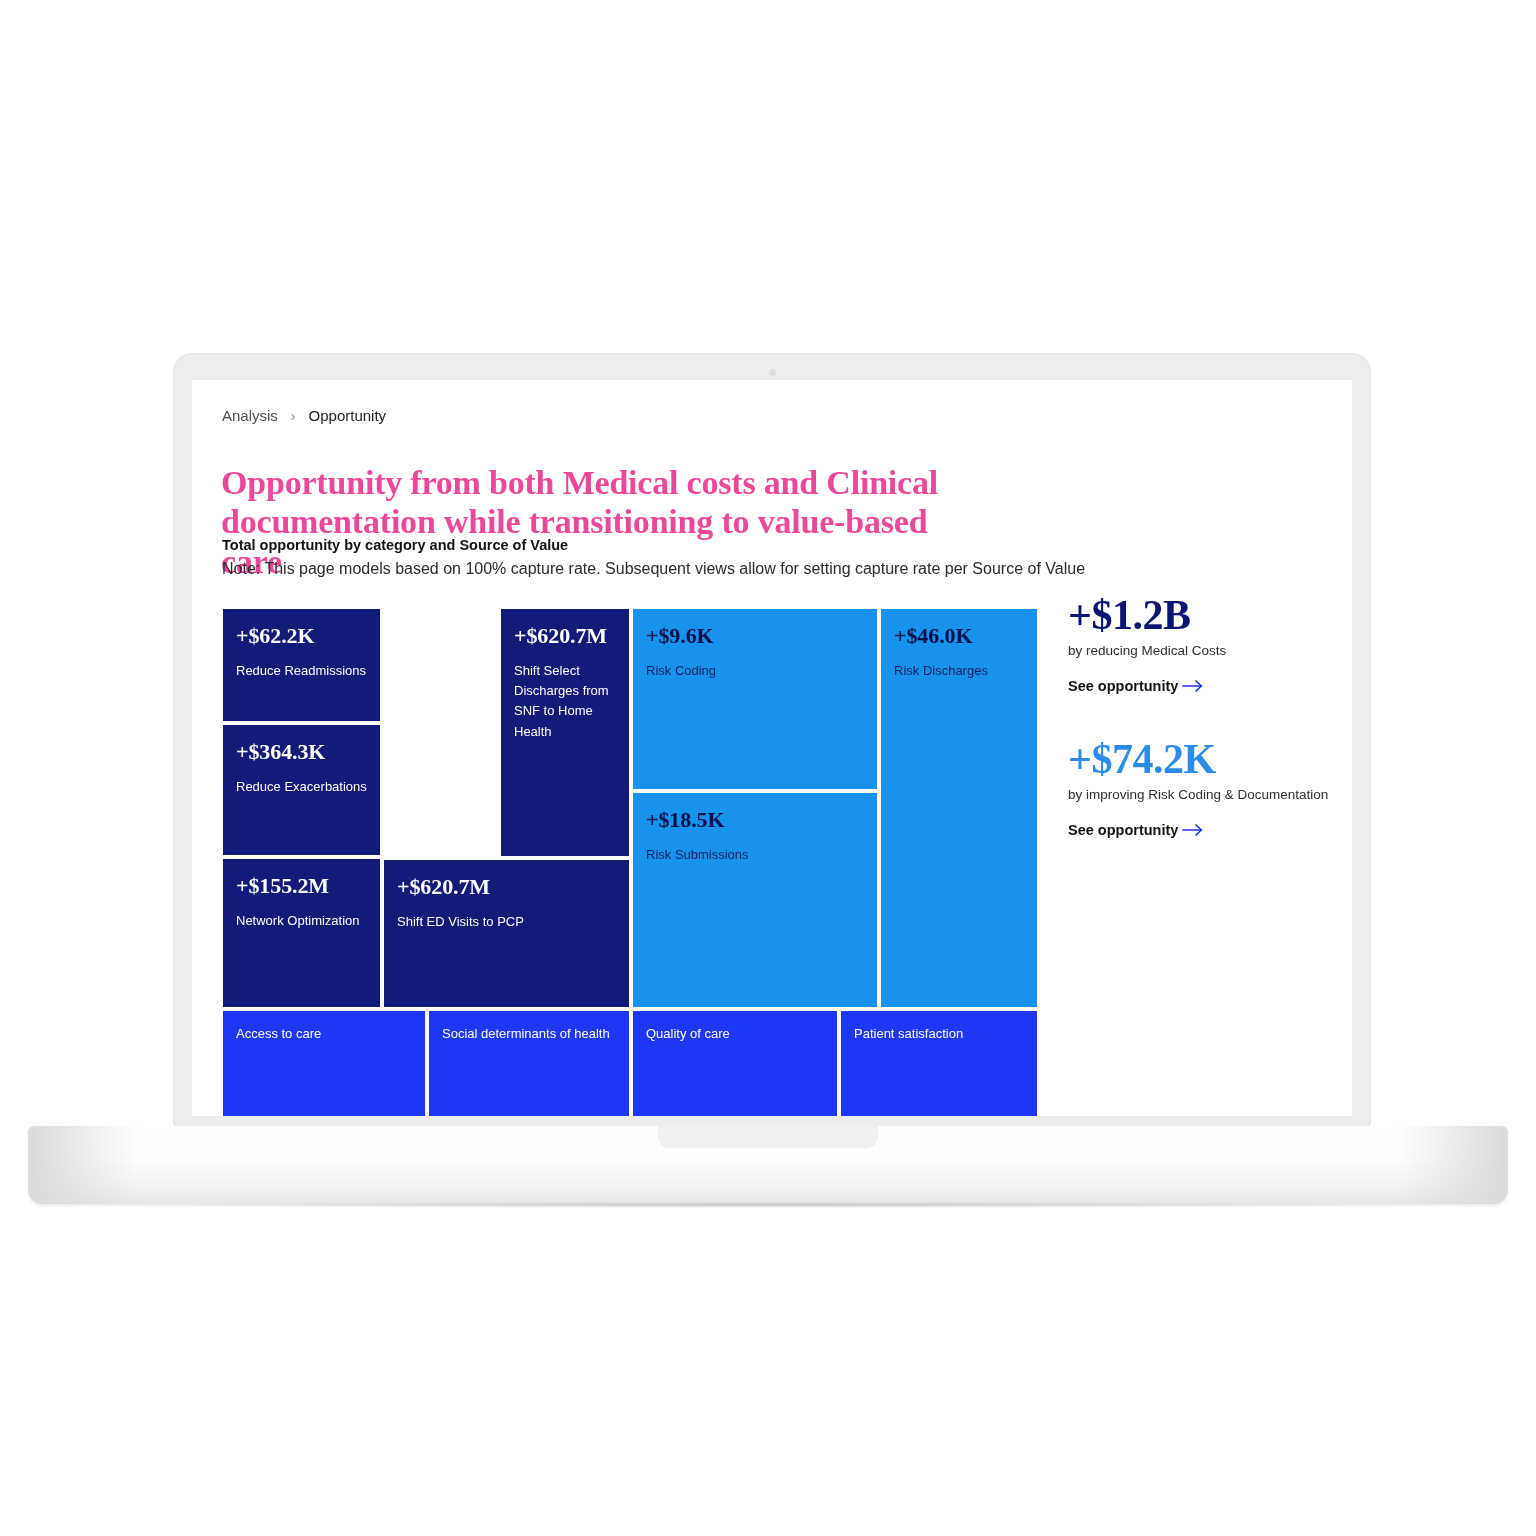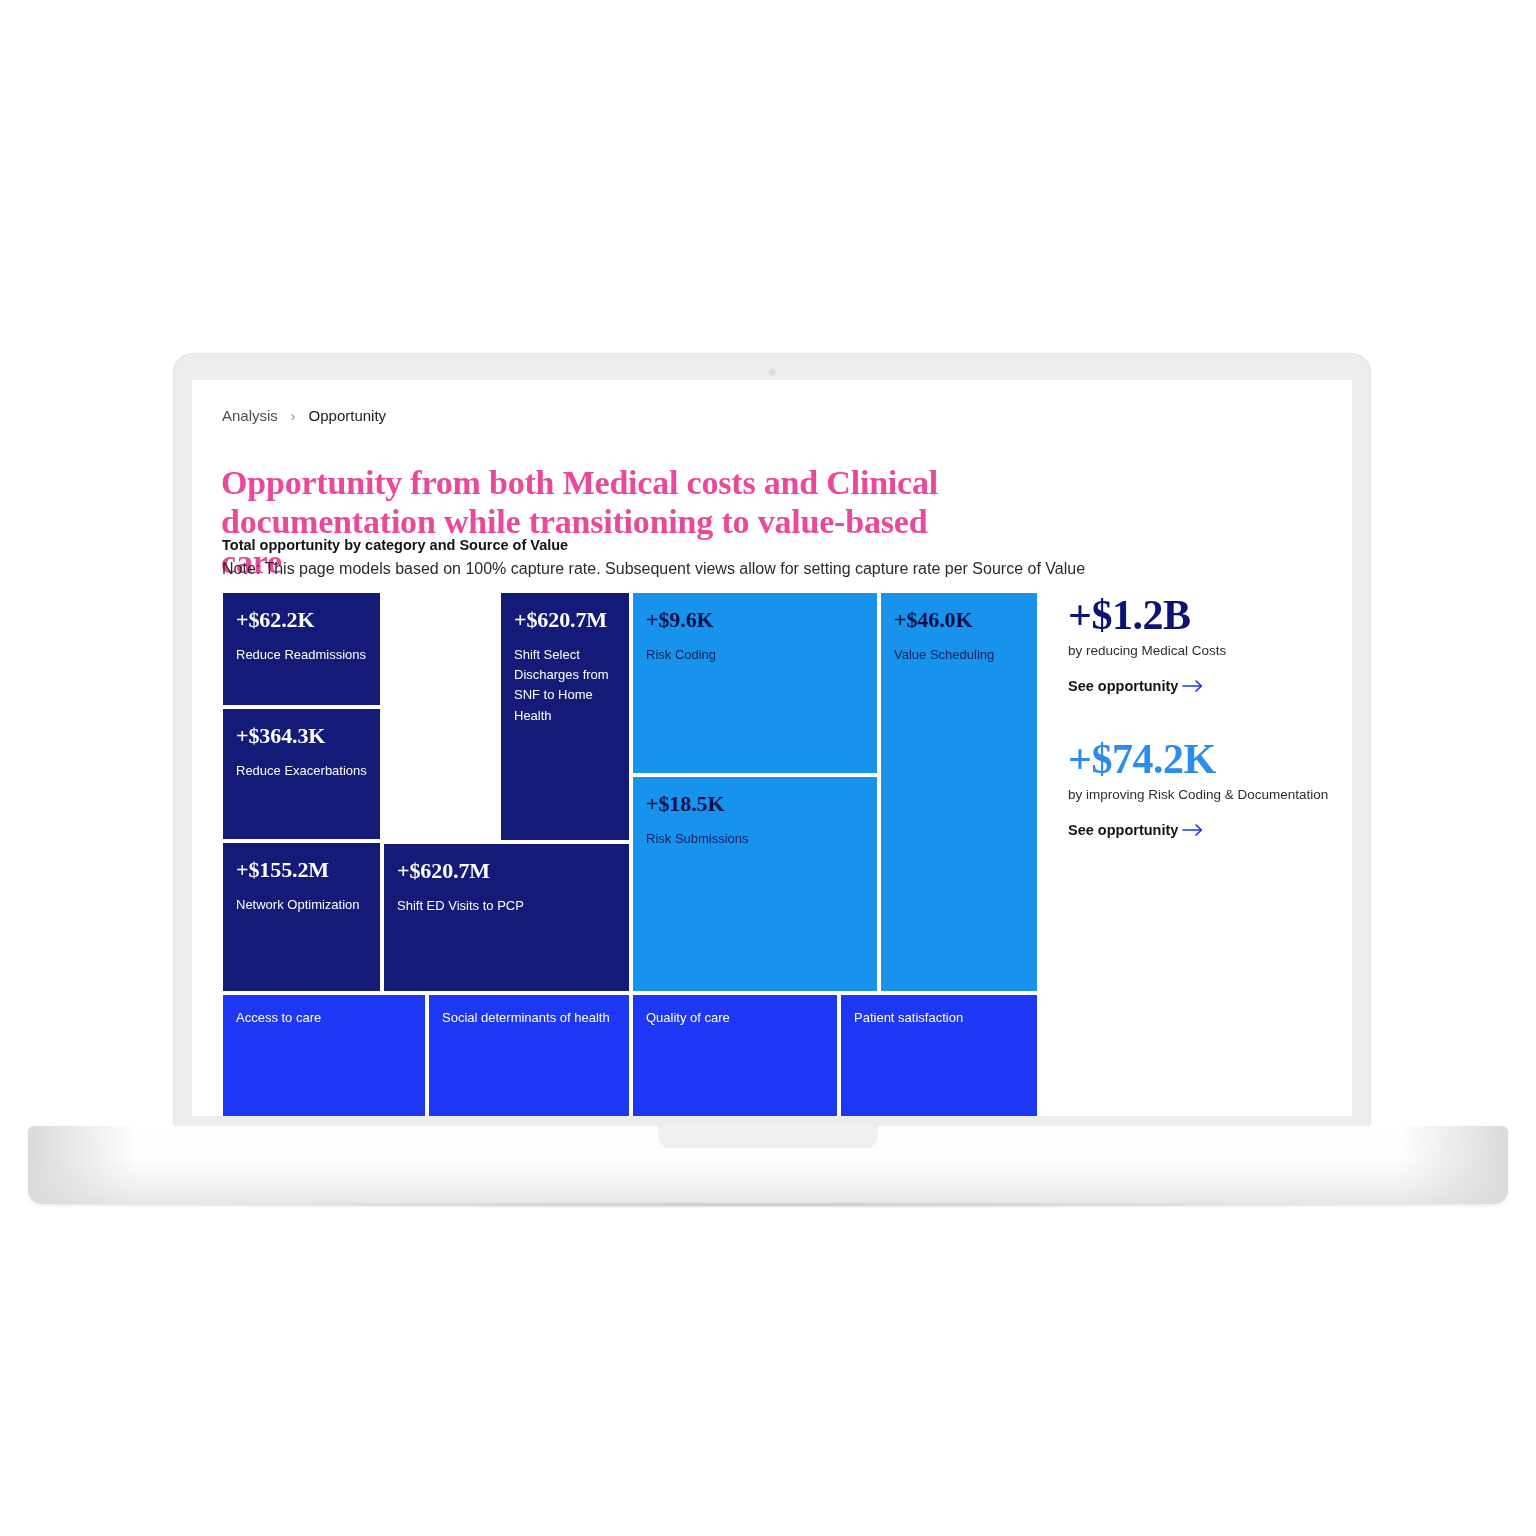--- a/index.html
+++ b/index.html
@@ -167,20 +167,21 @@
     position: absolute;
     left: 0; top: 402px;
     width: 814px; height: 128px;
   }
 
   .tile {
     position: absolute;
     box-sizing: border-box;
     padding: 15px 13px 10px 13px;
     overflow: hidden;
+    margin-top: 16px;
   }
   .tile-value {
     font-family: "Liberation Serif", serif;
     font-weight: bold;
     font-size: 22px;
     line-height: 1.05;
     display: block;
     margin-bottom: 14px;
     letter-spacing: -0.1px;
   }
@@ -298,21 +299,21 @@
               <span class="tile-label">Risk Coding</span>
             </div>
 
             <div class="tile tile-light" style="left:410px; top:184px; width:244px; height:214px;">
               <span class="tile-value">+$18.5K</span>
               <span class="tile-label">Risk Submissions</span>
             </div>
 
             <div class="tile tile-light" style="left:658px; top:0px; width:156px; height:398px;">
               <span class="tile-value">+$46.0K</span>
-              <span class="tile-label">Value Scheduling</span>
+              <span class="tile-label">Risk Discharges</span>
             </div>
           </div>
 
           <div id="treemap-lower">
             <div class="tile tile-cat" style="left:0px; top:0px; width:202px; height:128px;">
               <span class="tile-label">Access to care</span>
             </div>
             <div class="tile tile-cat" style="left:410px; top:0px; width:204px; height:128px;">
               <span class="tile-label">Quality of care</span>
             </div>

